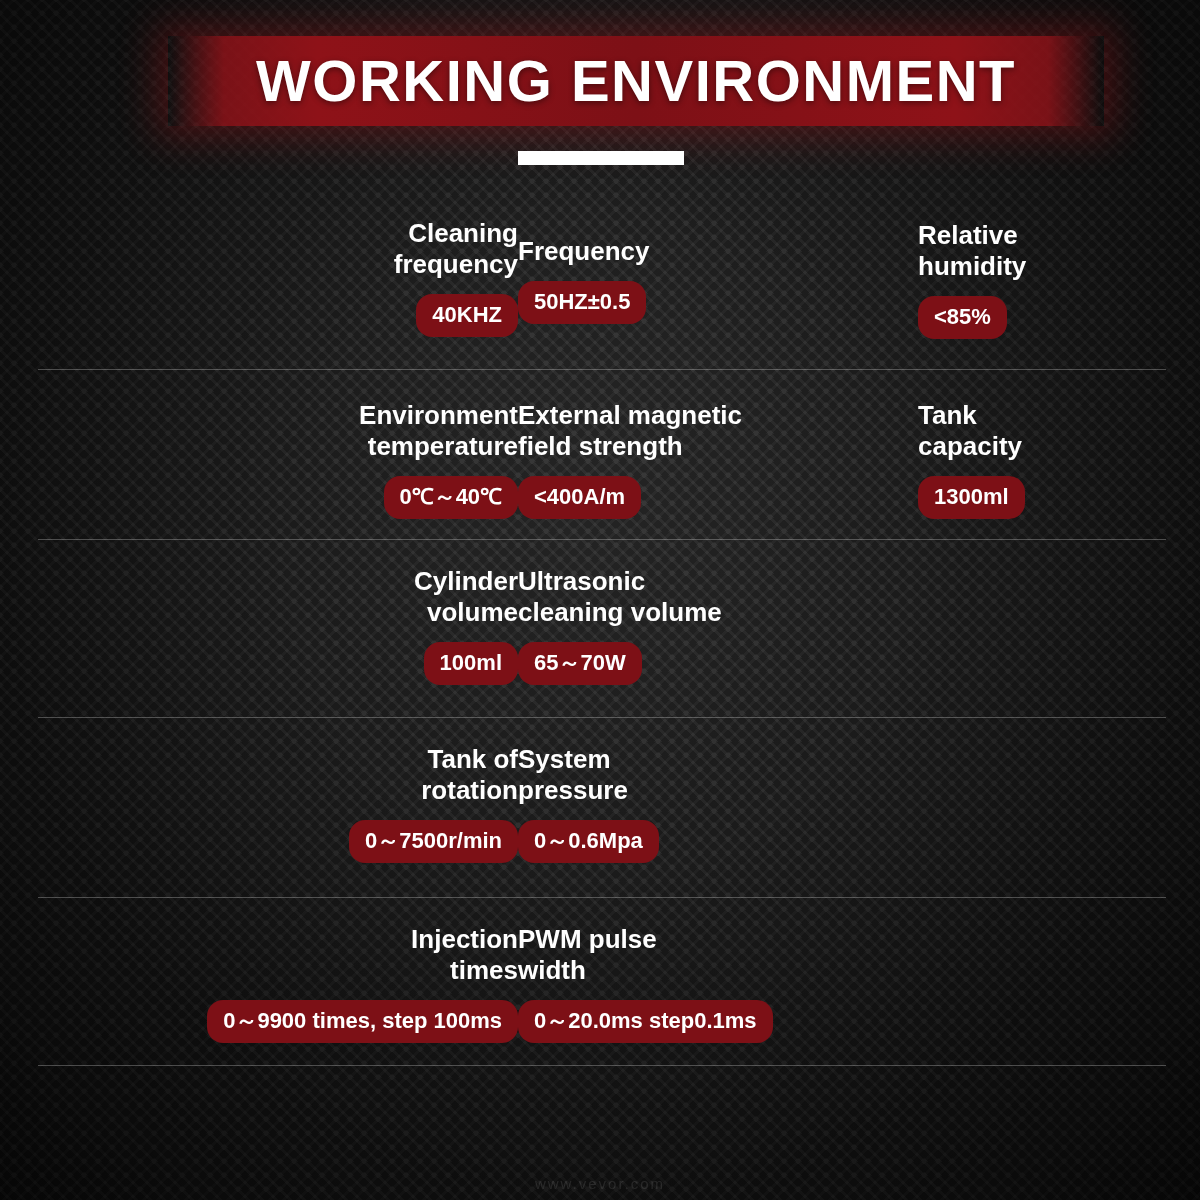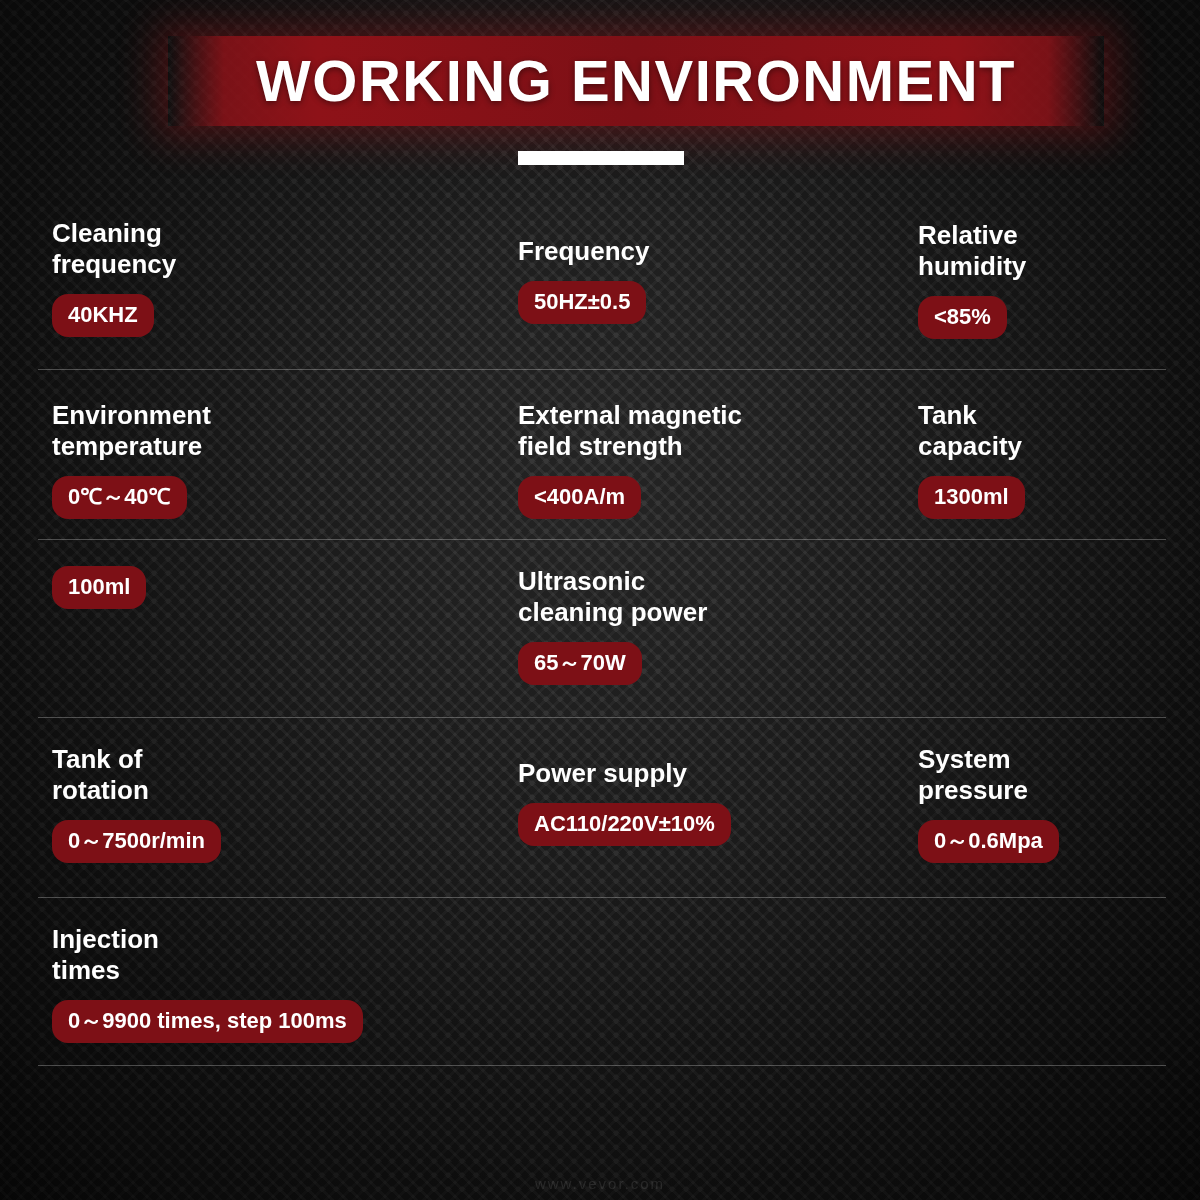--- a/index.html
+++ b/index.html
@@ -104,21 +104,21 @@
   }
   .row-h1 { height: 152px; }
   .row-h2 { height: 170px; }
   .row-h3 { height: 178px; }
   .row-h4 { height: 180px; }
   .row-h5 { height: 168px; }
 
   .cell {
     position: relative;
   }
-  .cell-a { width: 480px; padding-left: 14px; }
+  .cell-a { width: 480px; padding-left: 14px; text-align: right; }
   .cell-b { width: 400px; }
   .cell-c { width: 248px; }
 
   .cell-label {
     color: #ffffff;
     font-size: 26px;
     font-weight: bold;
     line-height: 1.20;
     margin: 0 0 14px 0;
     white-space: pre-line;
@@ -197,51 +197,54 @@
       </div>
       <div class="cell cell-c nudge-30">
         <div class="cell-label">Tank
 capacity</div>
         <span class="pill">1300ml</span>
       </div>
     </div>
 
     <div class="row row-h3">
       <div class="cell cell-a nudge-26">
+        <div class="cell-label">Cylinder
+volume</div>
         <span class="pill">100ml</span>
       </div>
       <div class="cell cell-b nudge-26">
         <div class="cell-label">Ultrasonic
-cleaning power</div>
+cleaning volume</div>
         <span class="pill">65～70W</span>
       </div>
     </div>
 
     <div class="row row-h4">
       <div class="cell cell-a nudge-26">
         <div class="cell-label">Tank of
 rotation</div>
         <span class="pill">0～7500r/min</span>
       </div>
-      <div class="cell cell-b nudge-40">
-        <div class="cell-label">Power supply</div>
-        <span class="pill">AC110/220V±10%</span>
-      </div>
       <div class="cell cell-c nudge-26">
         <div class="cell-label">System
 pressure</div>
         <span class="pill">0～0.6Mpa</span>
       </div>
     </div>
 
     <div class="row row-h5">
       <div class="cell cell-a nudge-26">
         <div class="cell-label">Injection
 times</div>
         <span class="pill">0～9900 times, step 100ms</span>
       </div>
+      <div class="cell cell-b nudge-26">
+        <div class="cell-label">PWM pulse
+width</div>
+        <span class="pill">0～20.0ms step0.1ms</span>
+      </div>
       <div class="cell cell-c"></div>
     </div>
 
   </div>
 
   <div class="watermark">www.vevor.com</div>
 </div>
 
 </body></html>

